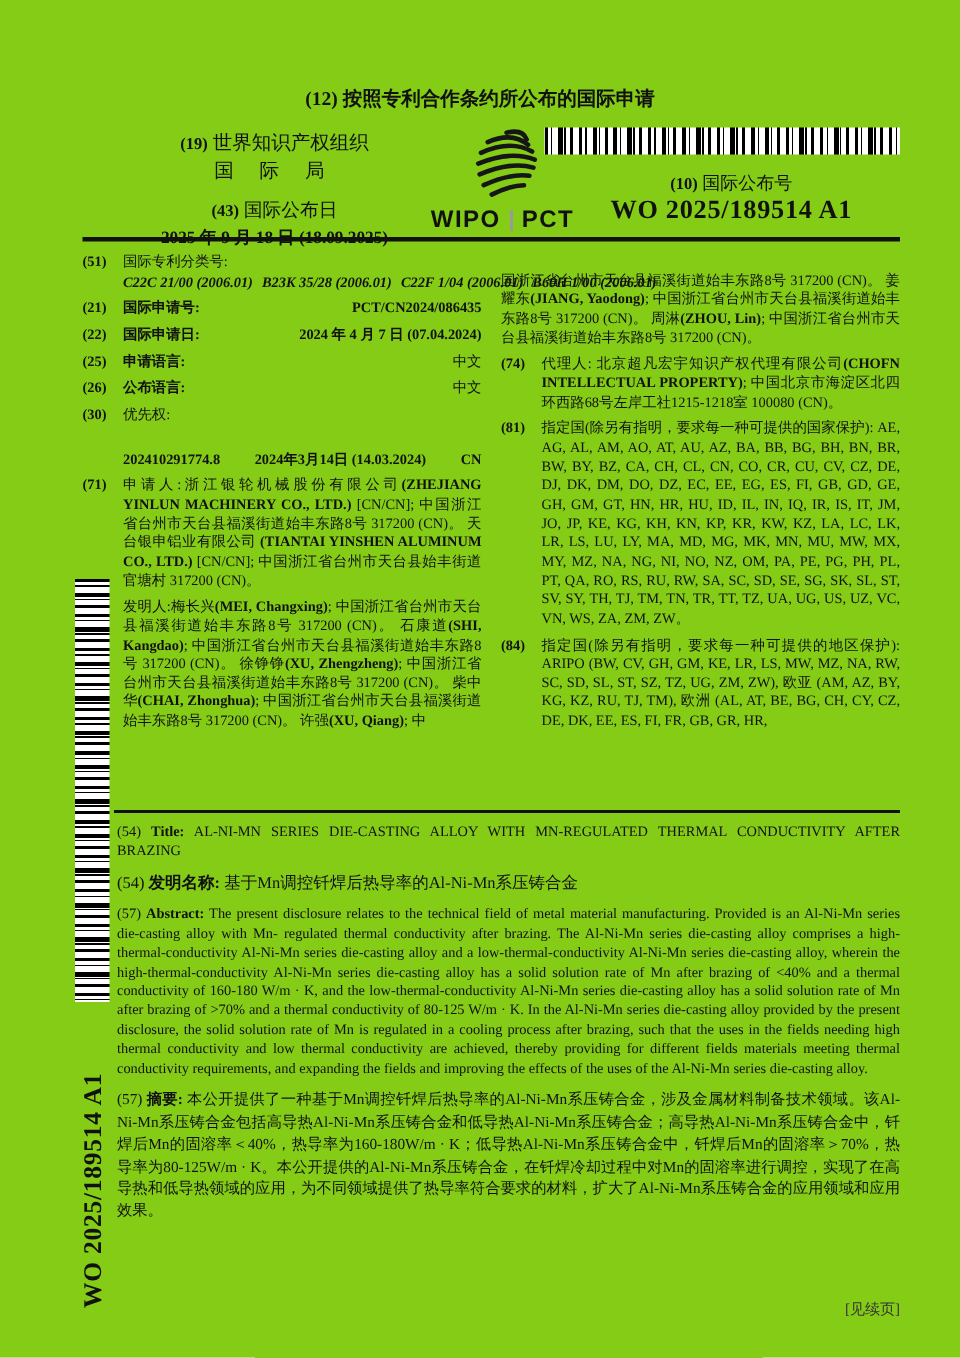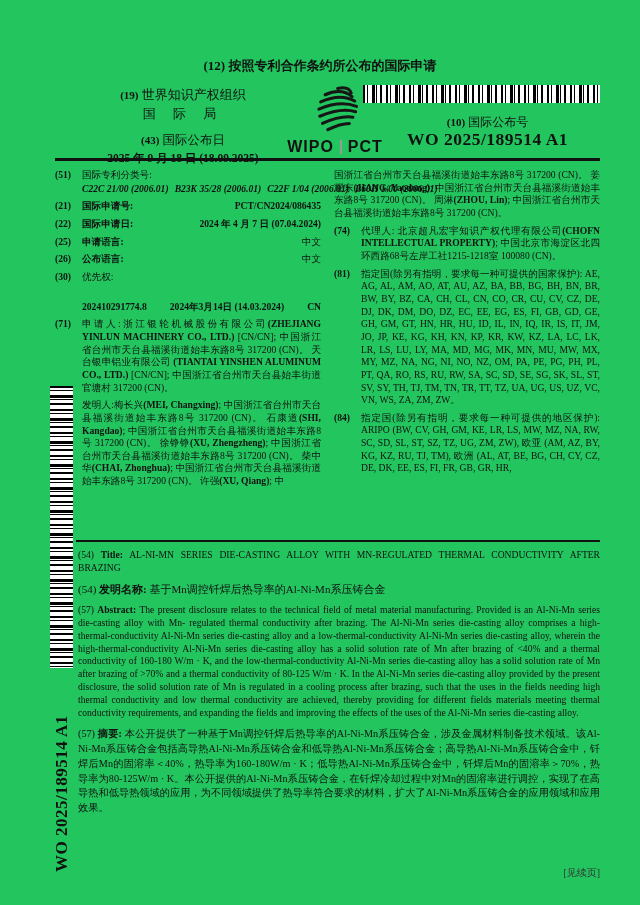--- a/index.html
+++ b/index.html
@@ -1,17 +1,17 @@
 <!DOCTYPE html>
 <html><head>
 <meta charset="utf-8">
 <style>
   html,body{margin:0;padding:0;background:#e8e8e8;}
   .page{
-    position:relative; width:640px; height:905px; background:#22c55e;
+    position:relative; width:640px; height:905px; background:#84cc16;
     font-family:"Liberation Serif", serif; color:#111; overflow:hidden;
     margin:0 auto;
   }
   b{font-weight:bold;}
 
   
   .treaty{position:absolute; top:57px; left:0; width:100%; text-align:center;
     font-size:13px; font-weight:bold;}
   .org{position:absolute; left:86px; top:86px; width:194px; text-align:center;}
   .org-l1{font-size:13px;}
@@ -39,21 +39,21 @@
     text-align:center; font-size:12px;}
   .pubnum-label .fnum{font-size:11px;}
   .pubnum{position:absolute; left:375px; top:129px; width:225px; text-align:center;
     font-size:17.5px; font-weight:bold; letter-spacing:0.5px;}
 
   .rule-top{position:absolute; top:158px; left:55px; width:545px; height:2.5px;
     background:#111;}
 
   
   .columns{position:absolute; top:169px; left:55px; width:545px; display:flex;
-    gap:13px; font-size:9.6px; line-height:1.32;}
+    gap:13px; font-size:9.6px; line-height:1.32;align-items:flex-end;}
   .col{width:266px;}
   .field{display:flex; margin-bottom:5px;}
   .fnum{font-weight:bold;}
   .field>.fnum{width:27px; flex:none;}
   .fbody{flex:1; min-width:0;}
   .kv{align-items:baseline;}
   .kv .flabel{white-space:nowrap;font-weight:bold;}
   .kv .fvalue{margin-left:auto; font-weight:bold; text-align:right; white-space:nowrap;}
   .kv.plain .fvalue{font-weight:normal;}
   .ipc-grid{display:grid; grid-template-columns:1fr 1fr 1fr 1fr; column-gap:6px; row-gap:1px;

